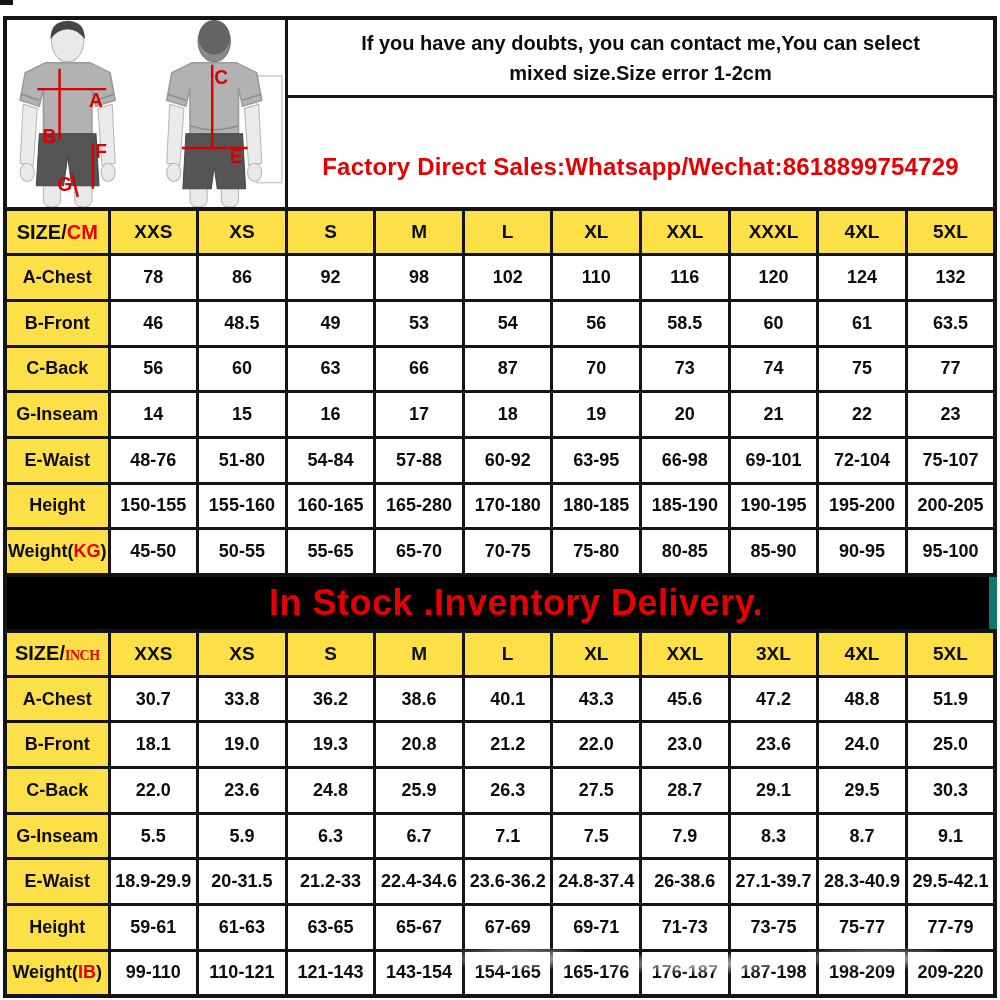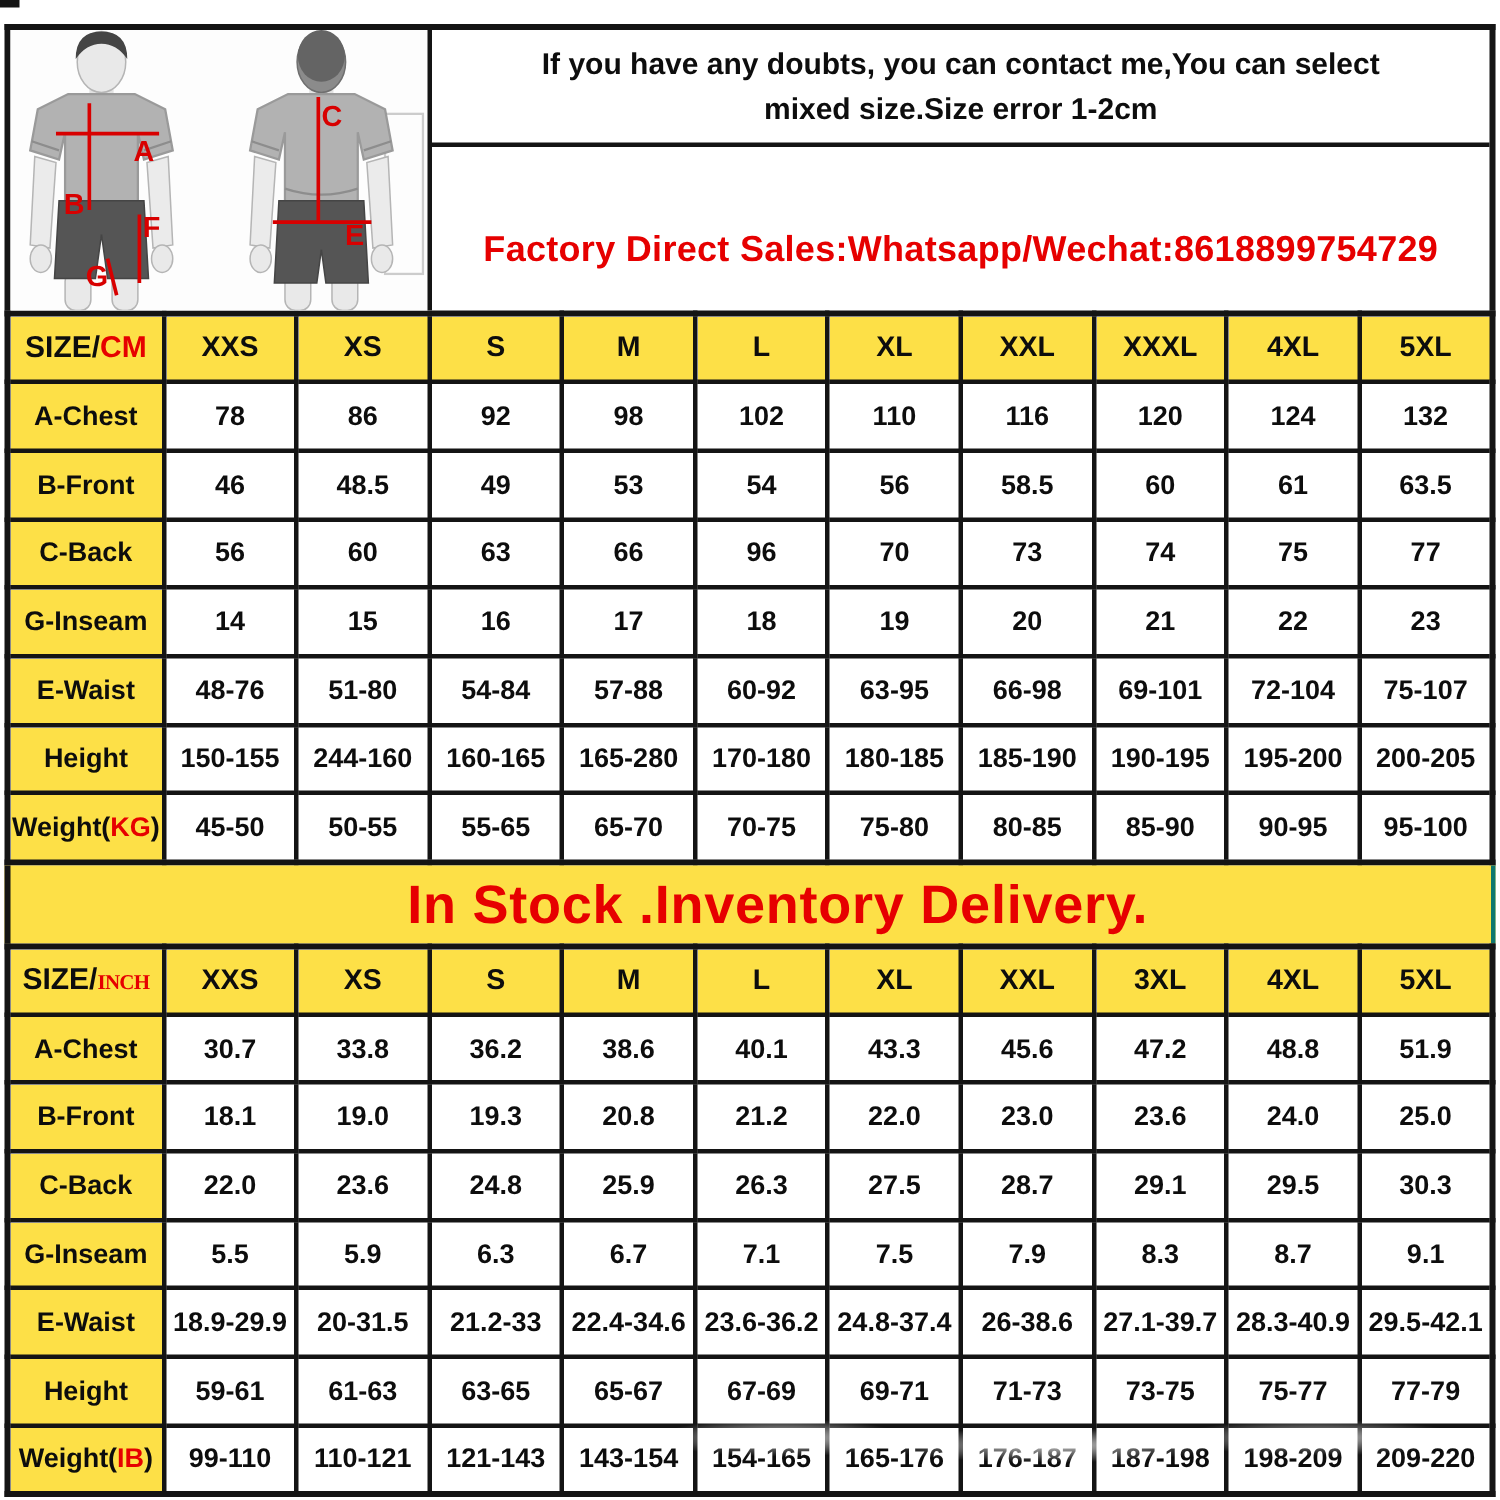--- a/index.html
+++ b/index.html
@@ -37,22 +37,22 @@
   .size-table tr { height:45.7px; }
   .size-table th { background:#fde047; font-size:19px; }
   .size-table th.corner { font-size:20px; }
   .size-table th.row-label { font-size:18px; }
   .size-table td { background:#ffffff; font-size:18px; }
   .red { color:#e60000; }
   .small-unit { font-size:14px; letter-spacing:-0.5px;font-family:Liberation Serif, serif; }
   col.label-col { width:104px; }
 
   
-  .banner { height:52px; box-sizing:border-box; background:#fde047;
-            border-left:4px solid #141414; border-right:3px solid #0f766e;
+  .banner { height:52px; box-sizing:border-box; background:#000000;
+            border-left:4px solid #141414; border-right:8px solid #0f766e;
             display:flex; align-items:center; justify-content:center;
             color:#e60000; font-size:36px; letter-spacing:.5px;padding-left:36px; }
 
   
   .watermark { position:absolute; left:420px; top:936px; width:560px; height:50px;
     pointer-events:none;
     background:
       radial-gradient(ellipse 120px 18px at 18% 45%, rgba(255,255,255,.8), rgba(255,255,255,0) 70%),
       radial-gradient(ellipse 160px 16px at 50% 55%, rgba(255,255,255,.75), rgba(255,255,255,0) 72%),
       radial-gradient(ellipse 140px 17px at 82% 45%, rgba(255,255,255,.7), rgba(255,255,255,0) 70%);
@@ -187,21 +187,21 @@
             <td>60</td>
             <td>61</td>
             <td>63.5</td>
           </tr>
           <tr>
             <th class="row-label"><span>C-Back</span></th>
             <td>56</td>
             <td>60</td>
             <td>63</td>
             <td>66</td>
-            <td>96</td>
+            <td>87</td>
             <td>70</td>
             <td>73</td>
             <td>74</td>
             <td>75</td>
             <td>77</td>
           </tr>
           <tr>
             <th class="row-label"><span>G-Inseam</span></th>
             <td>14</td>
             <td>15</td>
@@ -223,21 +223,21 @@
             <td>60-92</td>
             <td>63-95</td>
             <td>66-98</td>
             <td>69-101</td>
             <td>72-104</td>
             <td>75-107</td>
           </tr>
           <tr>
             <th class="row-label"><span>Height</span></th>
             <td>150-155</td>
-            <td>244-160</td>
+            <td>155-160</td>
             <td>160-165</td>
             <td>165-280</td>
             <td>170-180</td>
             <td>180-185</td>
             <td>185-190</td>
             <td>190-195</td>
             <td>195-200</td>
             <td>200-205</td>
           </tr>
           <tr>

